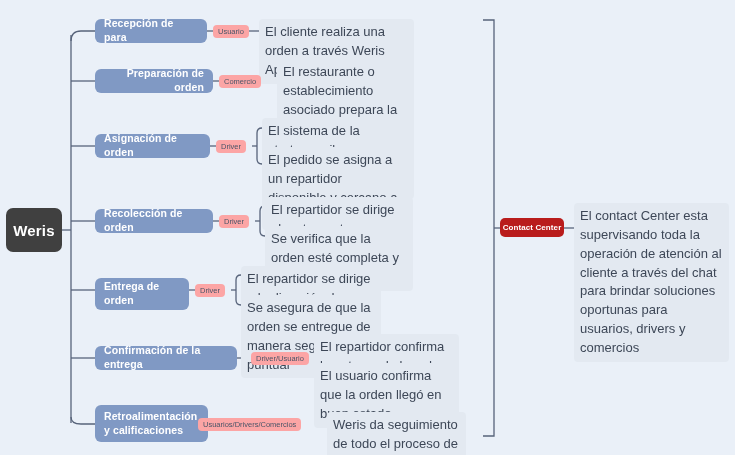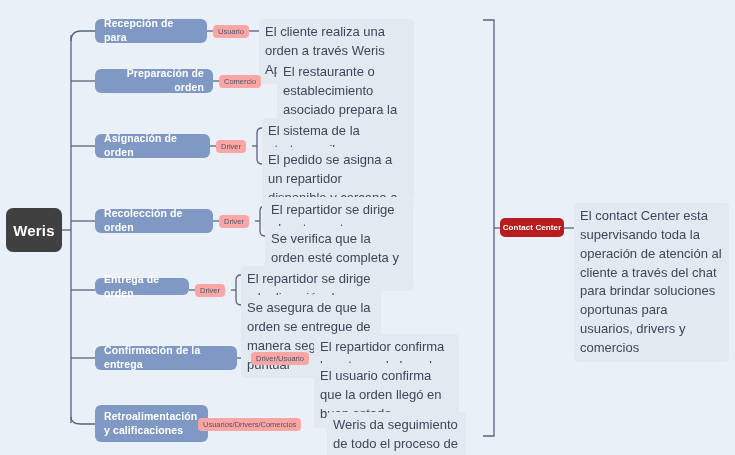--- a/index.html
+++ b/index.html
@@ -182,21 +182,21 @@
   <div class="node role-pill" style="left:219px; top:214.5px;">
     <span>Driver</span>
   </div>
   <div class="node desc-box" style="left:265px; top:197px; width:148px;">
     <span>El repartidor se dirige al restaurante o establecimiento para recoger la orden</span>
   </div>
   <div class="node desc-box" style="left:265px; top:226px; width:148px;">
     <span>Se verifica que la orden esté completa y en chat estado</span>
   </div>
 
-  <div class="node branch-node" style="left:95px; top:278px; width:94px; height:17px;">
+  <div class="node branch-node" style="left:95px; top:278px; width:94px; height:32px;">
     <span>Entrega de orden</span>
   </div>
   <div class="node role-pill" style="left:195px; top:283.5px;">
     <span>Driver</span>
   </div>
   <div class="node desc-box" style="left:241px; top:266px; width:140px;">
     <span>El repartidor se dirige a la dirección de entrega proporcionada por el cliente.</span>
   </div>
   <div class="node desc-box" style="left:241px; top:295px; width:140px;">
     <span>Se asegura de que la orden se entregue de manera segura y puntual</span>

